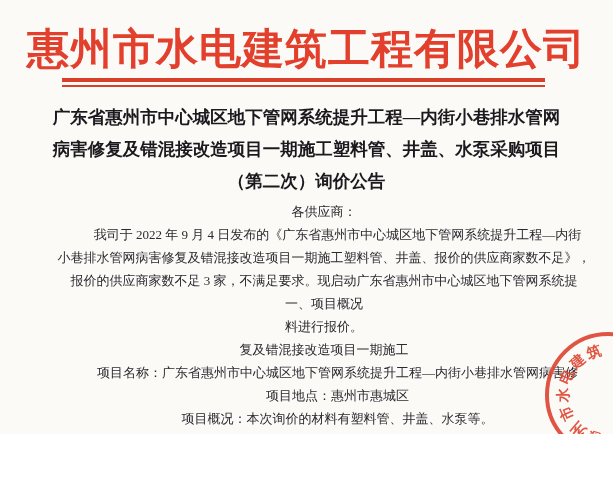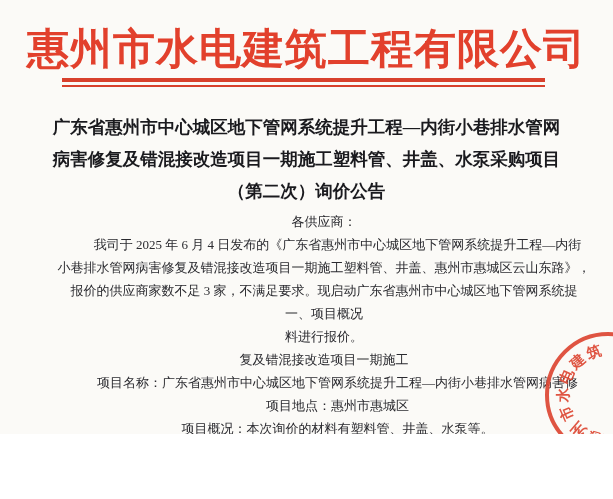--- a/index.html
+++ b/index.html
@@ -29,21 +29,21 @@
     font-size:13.5px;
     font-weight:700;
     color:#d13b2a;
     white-space:nowrap;
   }
   .rule{width:483px;margin:5px 0 0 62px;}
   .rule-thick{height:4px;background:#d8402c;}
   .rule-thin{height:1.5px;background:#d8402c;margin-top:3px;}
   
   .doc-title{
-    margin-top:24px;
+    margin-top:14px;
     text-align:center;
     font-size:17.5px;
     font-weight:700;
     color:#1a1a1e;
     line-height:32px;
   }
   
   .doc-body{
     margin:3px 20px 0 55px;
     font-size:13px;
@@ -85,22 +85,22 @@
   </div>
 
   <div class="doc-title">
     <div>广东省惠州市中心城区地下管网系统提升工程—内街小巷排水管网</div>
     <div>病害修复及错混接改造项目一期施工塑料管、井盖、水泵采购项目</div>
     <div>（第二次）询价公告</div>
   </div>
 
   <div class="doc-body">
     <div class="line">各供应商：</div>
-    <div class="line indent">我司于 2025 年 6 月 4 日发布的《广东省惠州市中心城区地下管网系统提升工程—内街</div>
-    <div class="line">小巷排水管网病害修复及错混接改造项目一期施工塑料管、井盖、惠州市惠城区云山东路》，</div>
+    <div class="line indent">我司于 2022 年 9 月 4 日发布的《广东省惠州市中心城区地下管网系统提升工程—内街</div>
+    <div class="line">小巷排水管网病害修复及错混接改造项目一期施工塑料管、井盖、报价的供应商家数不足》，</div>
     <div class="line">报价的供应商家数不足 3 家，不满足要求。现启动广东省惠州市中心城区地下管网系统提</div>
     <div class="line">一、项目概况</div>
     <div class="line">料进行报价。</div>
     <div class="line">复及错混接改造项目一期施工</div>
     <div class="line indent">项目名称：广东省惠州市中心城区地下管网系统提升工程—内街小巷排水管网病害修</div>
     <div class="line indent">项目地点：惠州市惠城区</div>
     <div class="line indent">项目概况：本次询价的材料有塑料管、井盖、水泵等。</div>
   </div>
 
   <div class="seal">

